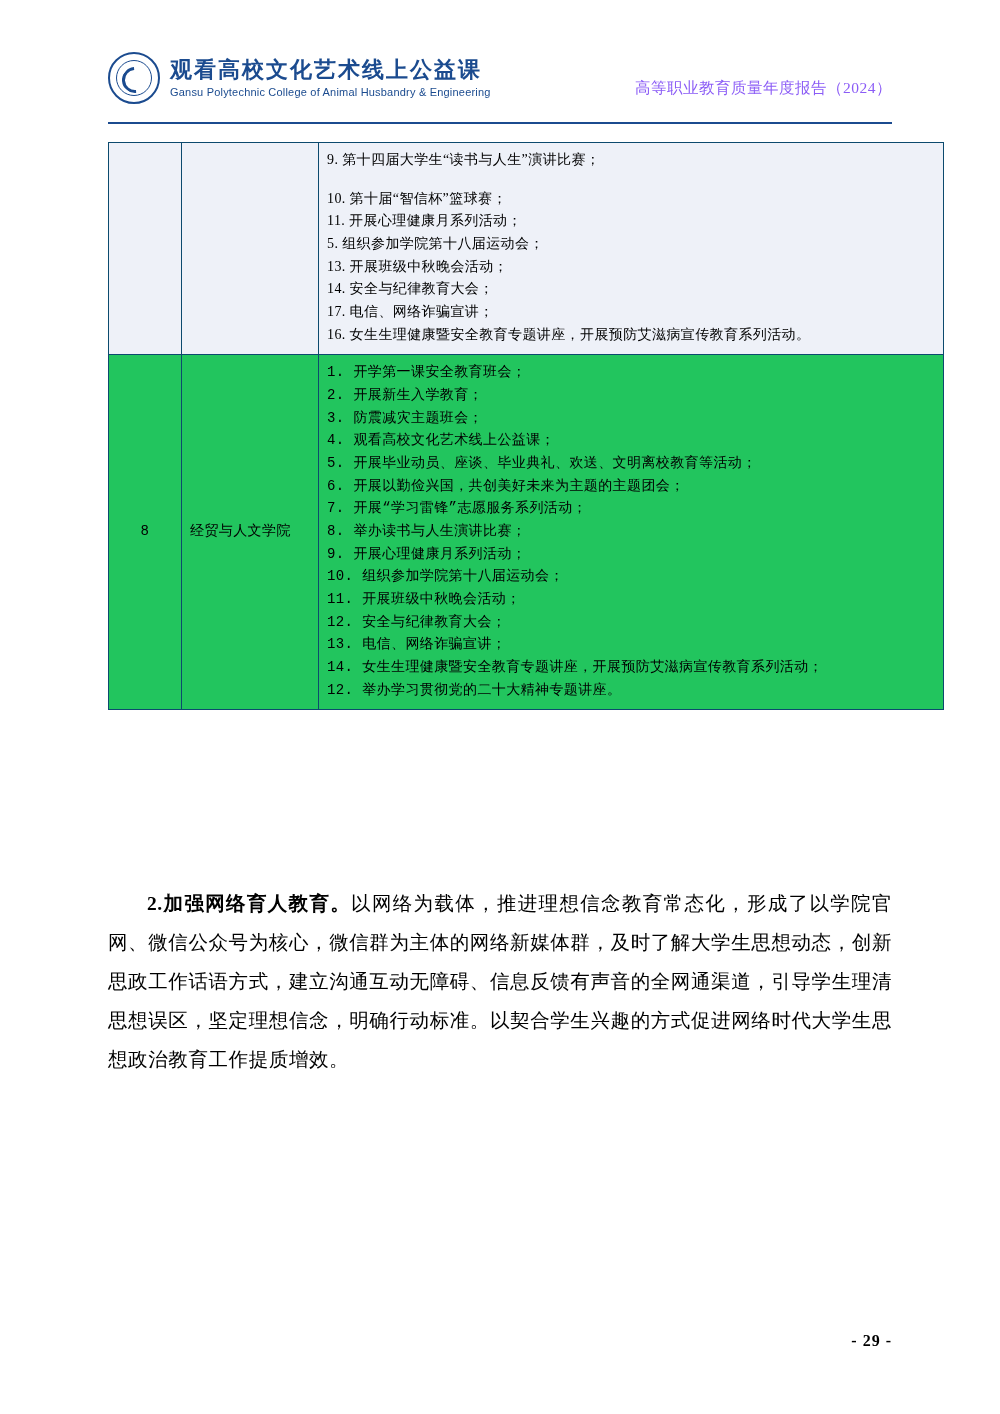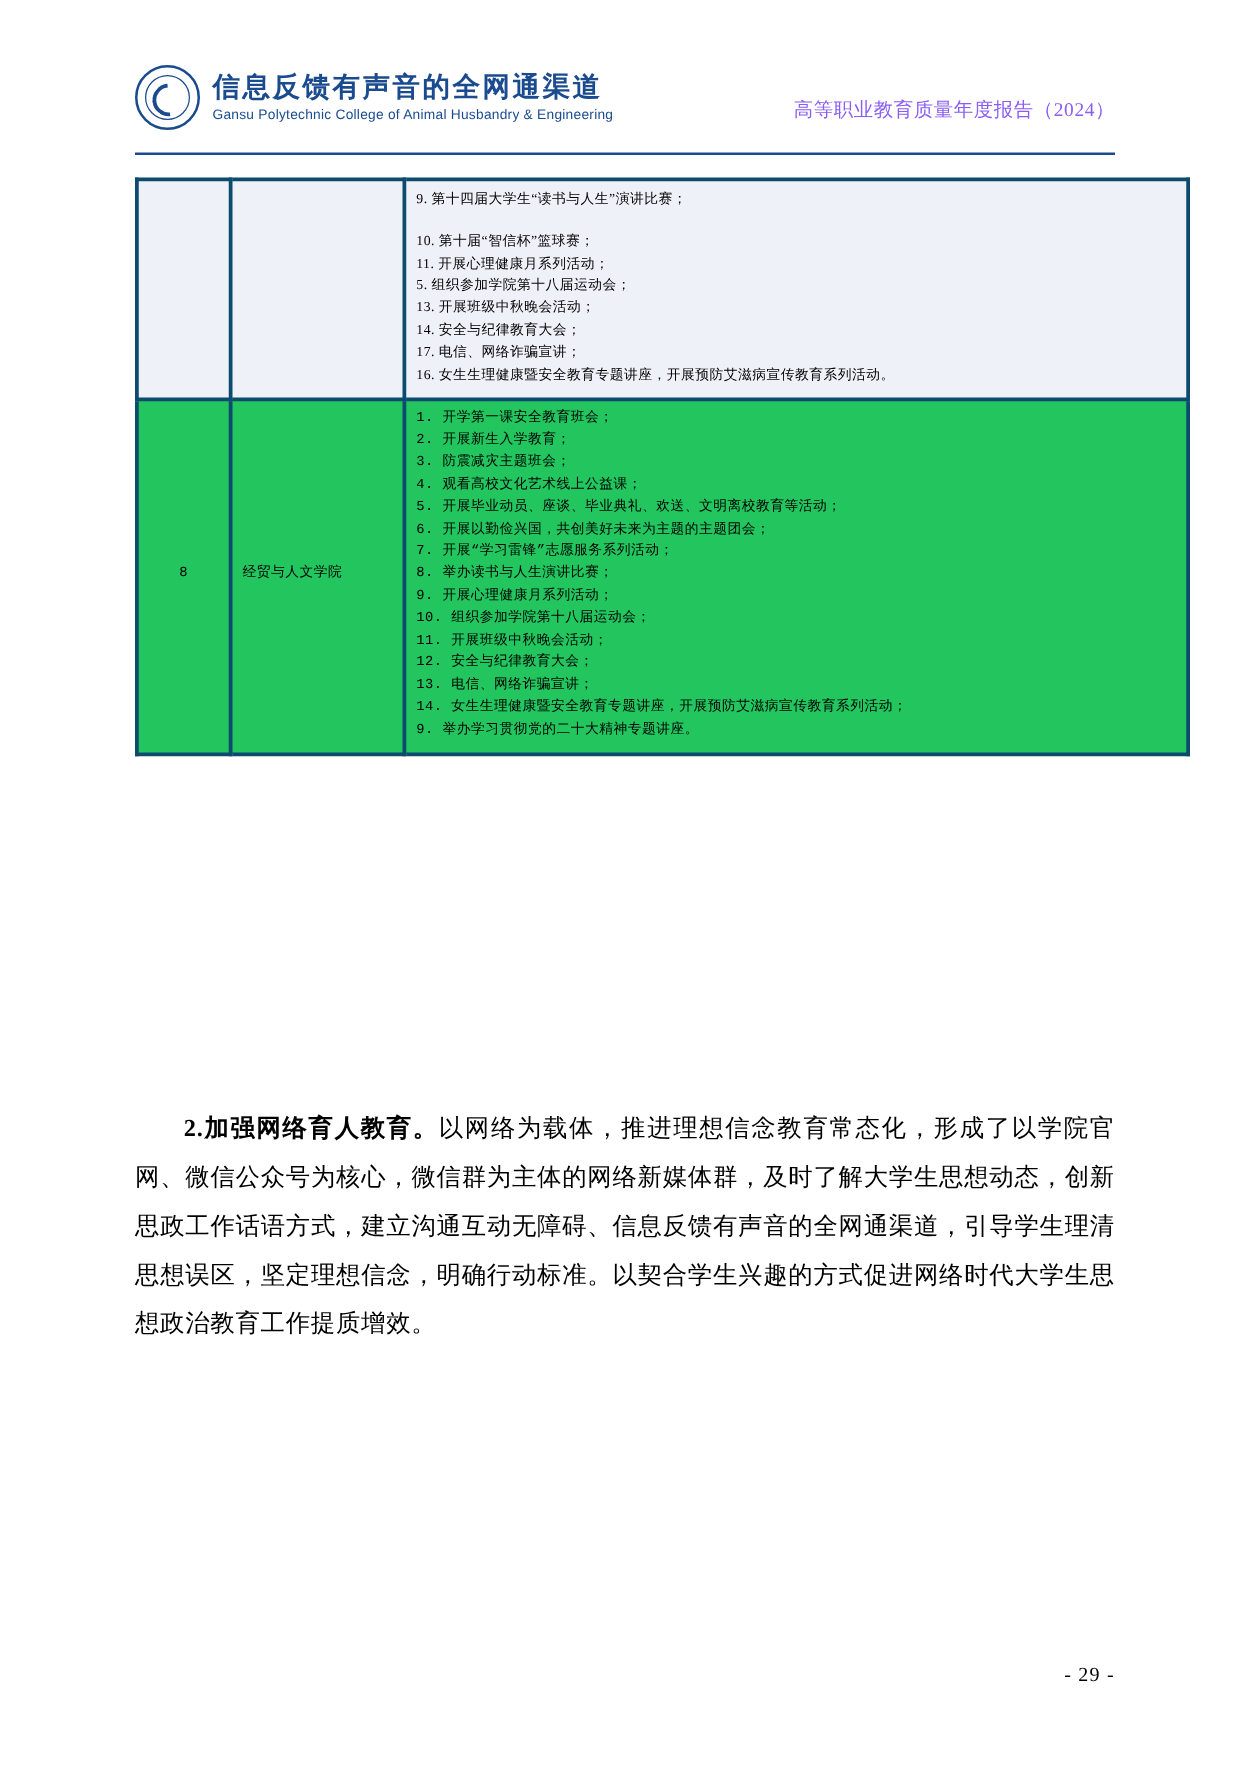--- a/index.html
+++ b/index.html
@@ -104,24 +104,24 @@
   
   .doc-table {
     position: absolute;
     left: 108px;
     top: 142px;
     width: 784px;
     border-collapse: collapse;
     table-layout: fixed;
   }
   .doc-table td {
-    border: 3px solid #0c4a6e;
+    border: 1px solid #0c4a6e;
     vertical-align: middle;
     padding: 6px 8px 8px 8px;
-    font-size: 11px;
+    font-size: 14px;
     line-height: 1.62;
     letter-spacing: 0.4px;
   }
   .col-no { width: 56px; text-align: center; }
   .col-dept { width: 120px; text-align: left; }
   .col-items { width: 608px; }
   .row-a td { background: #eef1f8; }
   .row-b td { background: #22c55e; font-family: Liberation Mono, monospace; }
   .items-list {
     margin: 0;
@@ -160,32 +160,33 @@
     font-weight: bold;
   }
 
   
   .footer {
     position: absolute;
     right: 108px;
     top: 1332px;
     font-size: 16px;
     letter-spacing: 1px;
+    font-weight: bold;
   }
 </style>
 </head>
 <body>
 
 <div class="page">
 
   <div class="header">
     <div class="header-logo">
       <div class="logo-mark"></div>
       <div>
-        <div class="logo-text-cn">信息反馈有声音的全网通渠道</div>
+        <div class="logo-text-cn">观看高校文化艺术线上公益课</div>
         <div class="logo-text-en">Gansu Polytechnic College of Animal Husbandry &amp; Engineering</div>
       </div>
     </div>
     <div class="header-right">高等职业教育质量年度报告（2024）</div>
   </div>
   <div class="header-rule"></div>
 
   <table class="doc-table">
     <tbody>
       <tr class="row-a">
@@ -216,21 +217,21 @@
             <li>5. 开展毕业动员、座谈、毕业典礼、欢送、文明离校教育等活动；</li>
             <li>6. 开展以勤俭兴国，共创美好未来为主题的主题团会；</li>
             <li>7. 开展“学习雷锋”志愿服务系列活动；</li>
             <li>8. 举办读书与人生演讲比赛；</li>
             <li>9. 开展心理健康月系列活动；</li>
             <li>10. 组织参加学院第十八届运动会；</li>
             <li>11. 开展班级中秋晚会活动；</li>
             <li>12. 安全与纪律教育大会；</li>
             <li>13. 电信、网络诈骗宣讲；</li>
             <li>14. 女生生理健康暨安全教育专题讲座，开展预防艾滋病宣传教育系列活动；</li>
-            <li>9. 举办学习贯彻党的二十大精神专题讲座。</li>
+            <li>12. 举办学习贯彻党的二十大精神专题讲座。</li>
           </ul>
         </td>
       </tr>
     </tbody>
   </table>
 
   <div class="body-text" id="para1">
     <p><span class="para-lead">2.加强网络育人教育。</span><span>以网络为载体，推进理想信念教育常态化，形成了以学院官网、微信公众号为核心，微信群为主体的网络新媒体群，及时了解大学生思想动态，创新思政工作话语方式，建立沟通互动无障碍、信息反馈有声音的全网通渠道，引导学生理清思想误区，坚定理想信念，明确行动标准。以契合学生兴趣的方式促进网络时代大学生思想政治教育工作提质增效。</span></p>
   </div>
 

